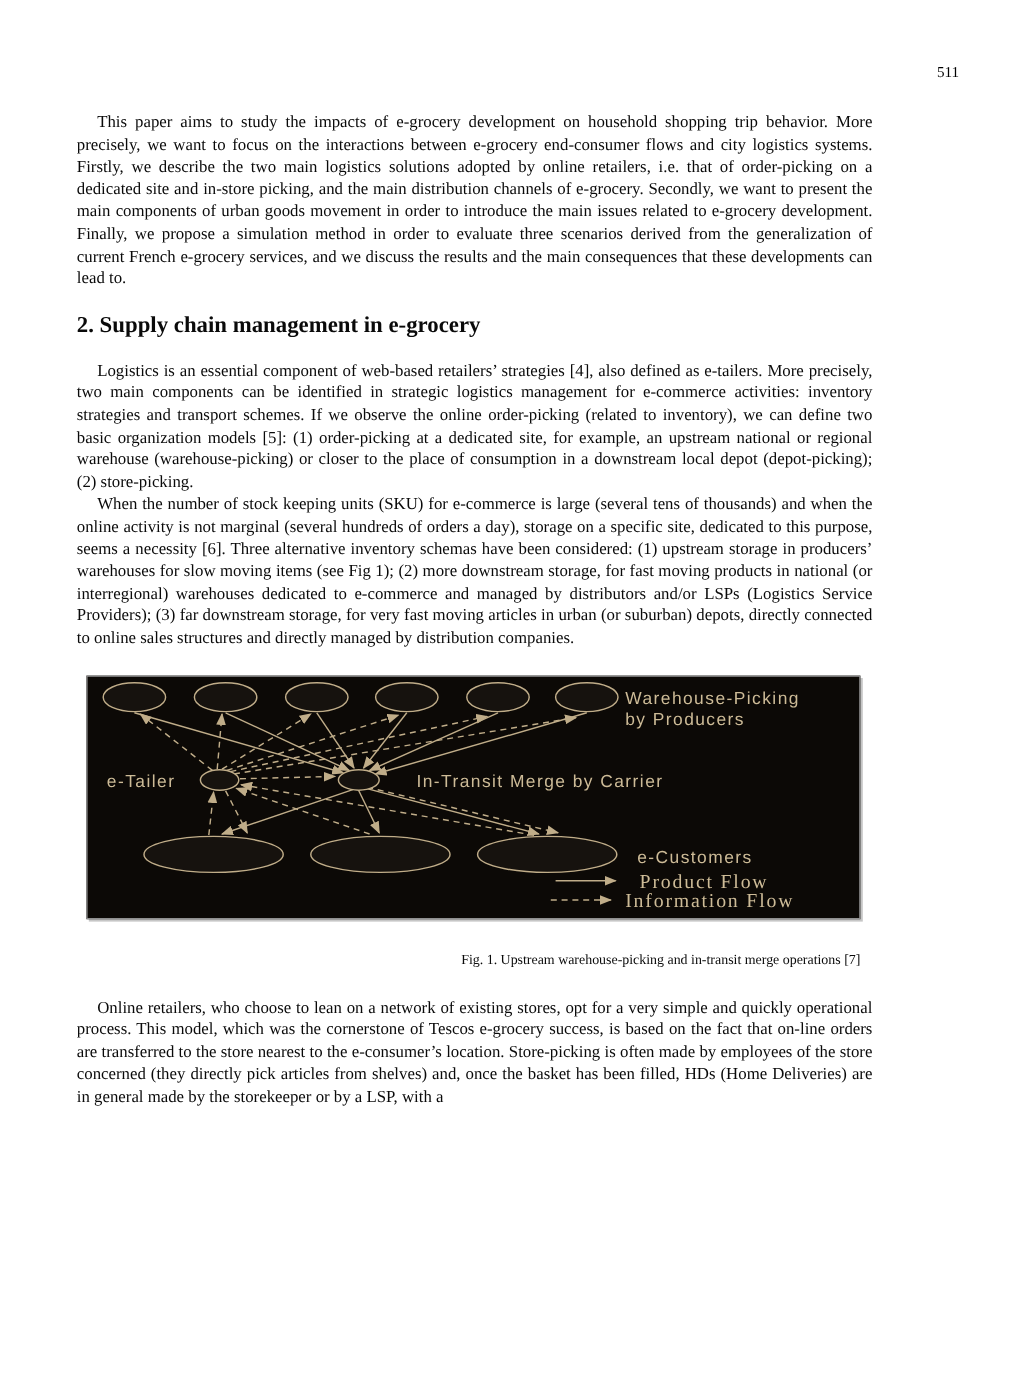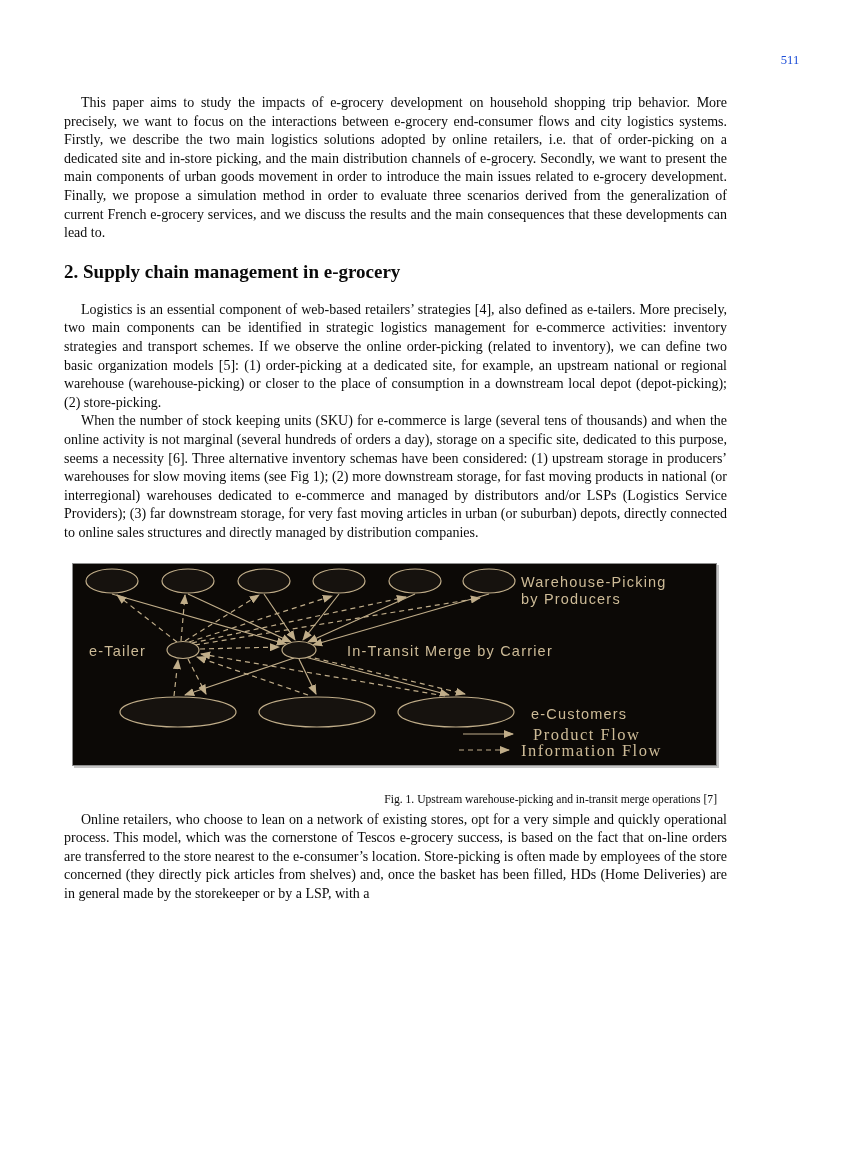--- a/index.html
+++ b/index.html
@@ -4,21 +4,21 @@
 <title>Procedia page 511</title>
 <style>
   html,body{margin:0;padding:0;background:#ffffff;}
   .page{position:relative;width:846px;height:1155px;background:#ffffff;color:#000;
         font-family:"Liberation Serif",serif;overflow:hidden;}
 
   
   .running-header{position:absolute;top:53px;left:64px;width:663px;text-align:center;
         font-style:italic;font-size:12.2px;line-height:14px;color:#111;}
   .page-number{position:absolute;top:53px;left:768px;width:44px;text-align:center;
-        font-style:normal;font-size:12.6px;line-height:14px;color:#1d4ed8;}
+        font-style:normal;font-size:12.6px;line-height:14px;color:#000000;}
 
   
   .content{position:absolute;top:94px;left:64px;width:663px;font-size:14px;
         line-height:18.6px;text-align:justify;color:#0a0a0a;}
   .content p{margin:0;text-indent:17px;}
   .content p.continued{text-indent:0;}
   h2.section{font-size:19px;font-weight:bold;margin:20.5px 0 19px 0;line-height:18.6px;
         text-align:left;text-indent:0;}
 
   
@@ -33,21 +33,21 @@
   .figure-frame line{stroke:var(--fig-outline,#b8a582);stroke-width:1.2;fill:none;}
   .figure-frame line.d{stroke-dasharray:5 4;}
   .figure-frame marker path{fill:var(--fig-outline,#c0ad89);}
   .fig-label{font-family:"Liberation Sans",sans-serif;font-size:14.5px;
         letter-spacing:1.2px;fill:var(--fig-label-text,#cdbb97);}
   .fig-legend{font-family:"Liberation Serif",serif;font-size:16.5px;
         letter-spacing:1.5px;fill:var(--fig-label-text,#cdbb97);}
 
   .fig-caption{margin-top:27px;font-size:11.6px;line-height:14px;
         text-align:right;text-indent:0;}
-  p.after-figure{margin-top:4px;}
+  p.after-figure{margin-top:25px;}
 </style>
 </head>
 <body>
 
 <div class="page">
 
   <div class="page-number">511</div>
 
   <div class="content">
     <p>This paper aims to study the impacts of e-grocery development on household shopping trip behavior. More precisely, we want to focus on the interactions between e-grocery end-consumer flows and city logistics systems. Firstly, we describe the two main logistics solutions adopted by online retailers, i.e. that of order-picking on a dedicated site and in-store picking, and the main distribution channels of e-grocery. Secondly, we want to present the main components of urban goods movement in order to introduce the main issues related to e-grocery development. Finally, we propose a simulation method in order to evaluate three scenarios derived from the generalization of current French e-grocery services, and we discuss the results and the main consequences that these developments can lead to.</p>

